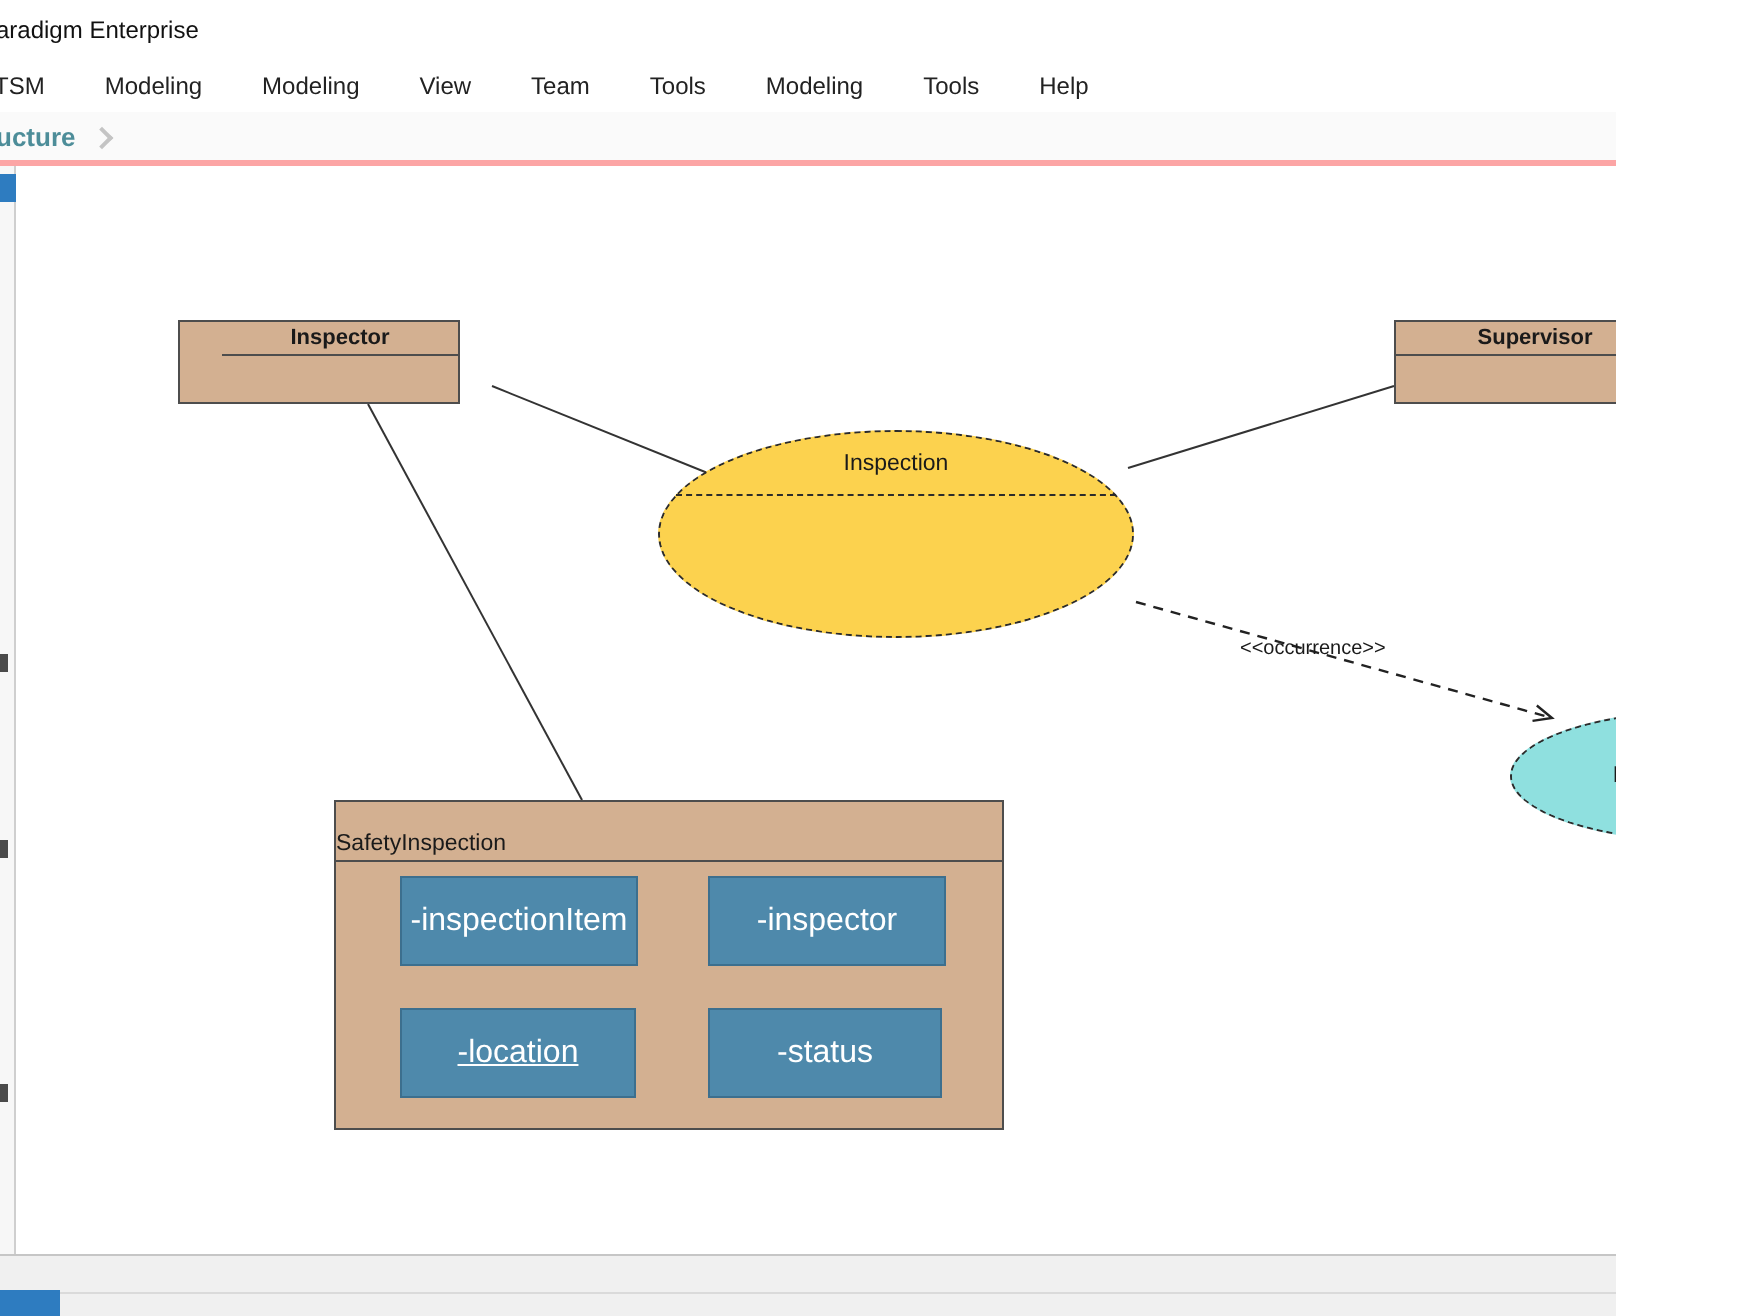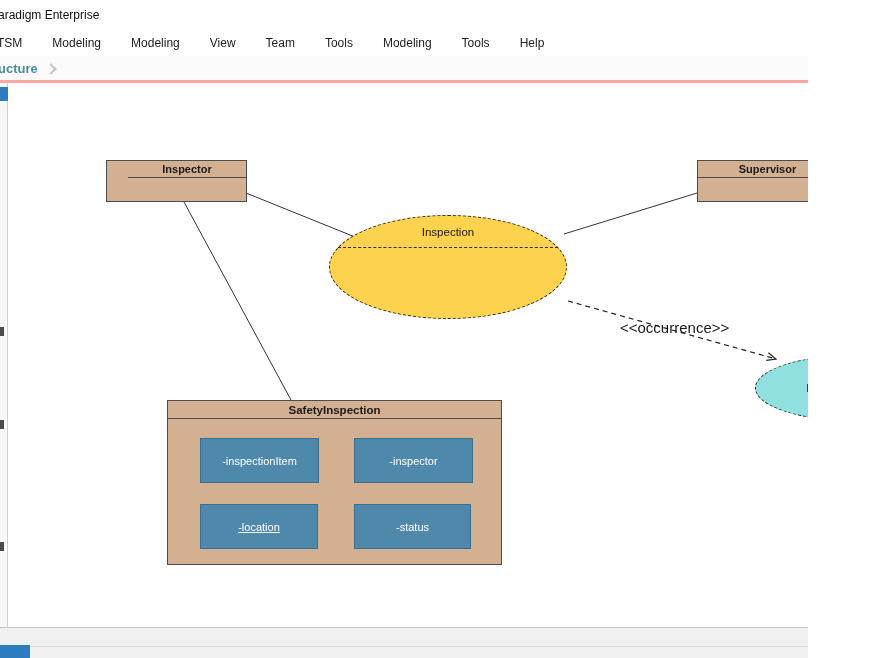--- a/index.html
+++ b/index.html
@@ -30,44 +30,44 @@
   .blue-handle { position:absolute; left:0; top:4px; width:8px; height:14px; background:#2e7cc0; }
   .strip-mark { position:absolute; left:0; width:4px; height:9px; background:#4a4a4a; }
   .strip-mark.m1 { top:244px; } .strip-mark.m2 { top:337px; } .strip-mark.m3 { top:459px; }
 
   
   .canvas { position:absolute; left:8px; top:83px; width:872px; height:544px; background:#fff; overflow:hidden; }
   .connector-layer { position:absolute; left:0; top:0; width:872px; height:544px; }
 
   .class-box { position:absolute; width:141px; height:42px; background:#d3b091;
                border:1px solid #4d4d4d; }
-  #inspector  { left:98px;  top:77px;padding-left:21px; }
+  #inspector  { left:81px;  top:77px;padding-left:21px; }
   #supervisor { left:689px; top:77px; }
   .class-name { height:17px; line-height:17px; text-align:center; font-weight:bold; font-size:11px;
                 border-bottom:1px solid #4d4d4d; }
 
   .collab { position:absolute; border:1.5px dashed #2b2b2b; border-radius:50%; }
   #inspection { left:321px; top:132px; width:238px; height:104px; background:#fcd24e; }
   .collab-name { position:absolute; top:10px; left:0; right:0; text-align:center; font-size:11.5px; color:#1a1a1a; }
   .collab-divider { position:absolute; top:31px; left:8px; right:8px; border-top:1.5px dashed #2b2b2b; }
   #reinspect { left:747px; top:272px; width:196px; height:66px; background:#8fe0df;
                display:flex; align-items:center; justify-content:center; font-size:11.5px; }
 
   .container-box { position:absolute; left:159px; top:317px; width:335px; height:165px;
                    background:#d3b091; border:1px solid #4d4d4d; }
-  .container-title { height:18px; line-height:18px; text-align:center; font-weight:bold; font-size:11.5px;
-                     border-bottom:1px solid #4d4d4d; }
+  .container-title { height:18px; line-height:18px; text-align:left; font-weight:normal; font-size:11.5px;
+                     border-bottom:1px solid #4d4d4d;margin-top:12px; }
   .attr { position:absolute; width:119px; height:45px; background:#4e89ab; border:1px solid #3c6f8e;
-          color:#fff; font-size:11px; display:flex; align-items:center; justify-content:center; }
+          color:#fff; font-size:16px; display:flex; align-items:center; justify-content:center; }
   #attr-0 { left:32px;  top:37px; }
   #attr-1 { left:186px; top:37px; }
   #attr-2 { left:32px;  top:103px; width:118px;text-decoration:underline; }
   #attr-3 { left:186px; top:103px; width:117px; }
 
-  .occurrence-label { position:absolute; left:612px; top:236px; font-size:15px; color:#1a1a1a; }
+  .occurrence-label { position:absolute; left:612px; top:236px; font-size:10px; color:#1a1a1a; }
 
   
   .statusbar { position:absolute; left:0; top:627px; width:880px; height:31px; background:#f0f0f0;
                border-top:1px solid #c6c6c6; }
   .status-divider { position:absolute; top:18px; left:0; right:0; border-top:1px solid #dadada; }
   .bottom-accent { position:absolute; left:0; bottom:0; width:30px; height:13px; background:#2e7cc0; }
 </style>
 </head>
 <body>
 

